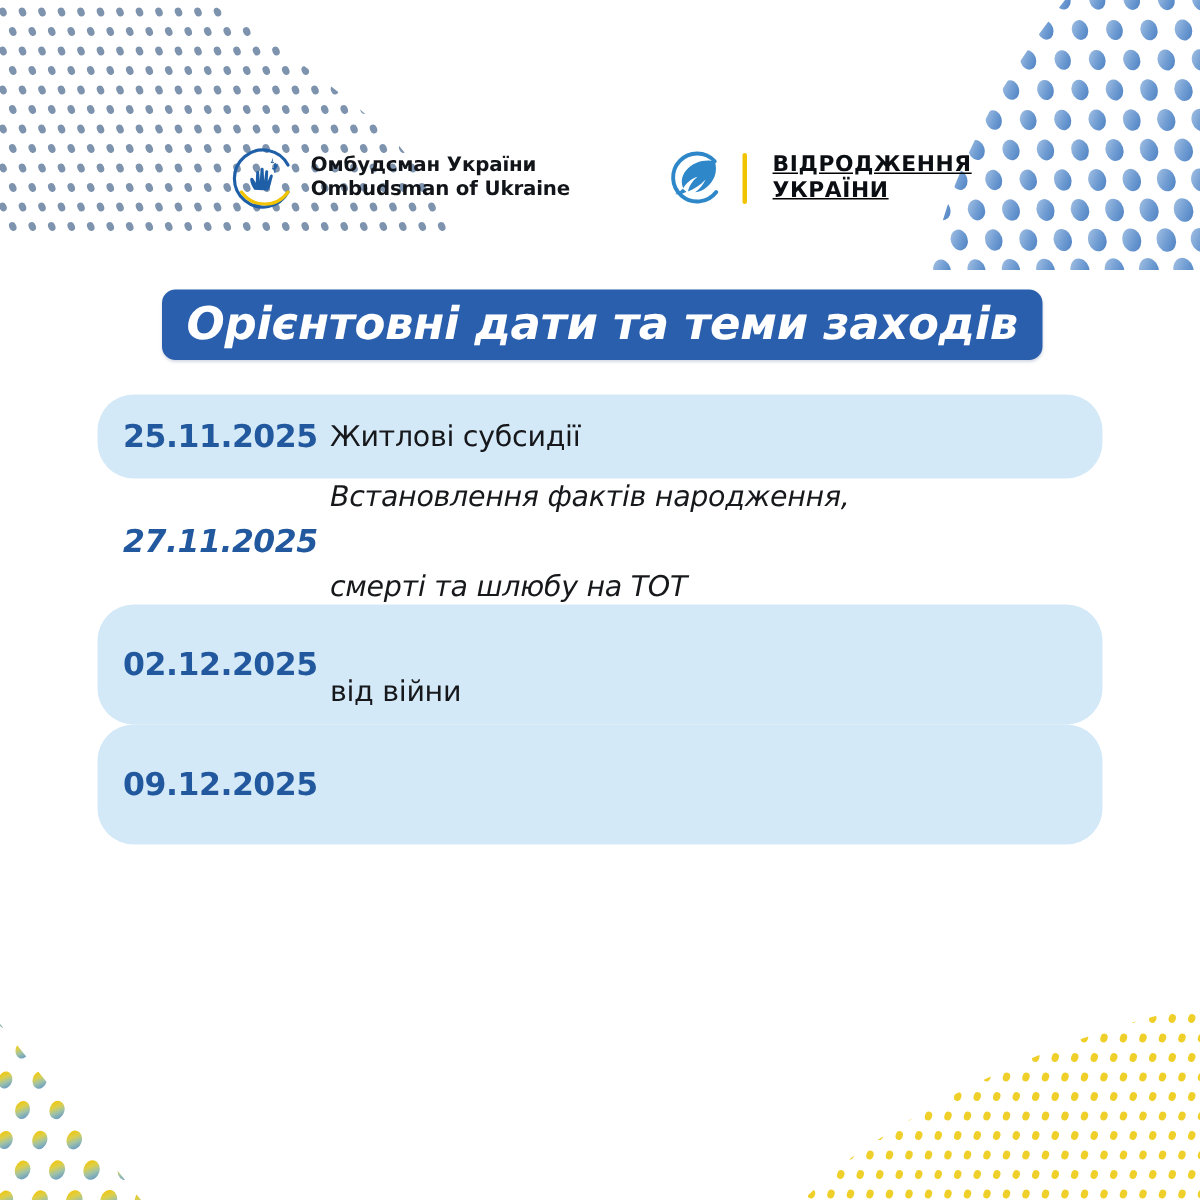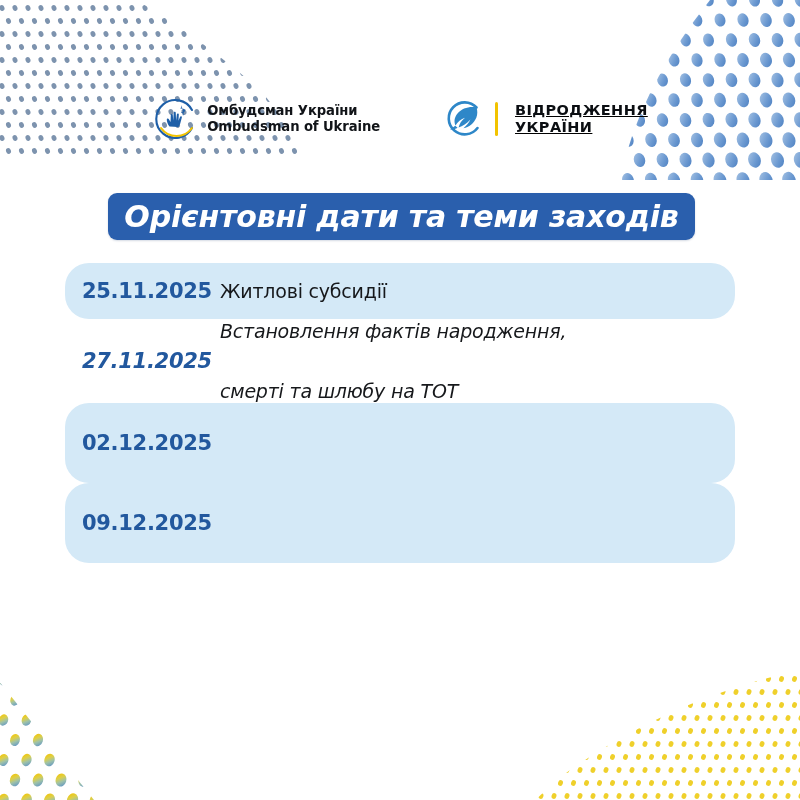--- a/index.html
+++ b/index.html
@@ -1960,20 +1960,20 @@
       <div class="sched-row striped">
         <div class="sched-date">25.11.2025</div>
         <div class="sched-topic"><span>Житлові субсидії</span></div>
       </div>
       <div class="sched-row plain two-line">
         <div class="sched-date">27.11.2025</div>
         <div class="sched-topic"><span>Встановлення фактів народження,</span><span class="line2">смерті та шлюбу на ТОТ</span></div>
       </div>
       <div class="sched-row striped two-line">
         <div class="sched-date">02.12.2025</div>
-        <div class="sched-topic"></div>
+        <div class="sched-topic"><span class="line2">від війни</span></div>
       </div>
       <div class="sched-row striped two-line">
         <div class="sched-date">09.12.2025</div>
       </div>
     </div>
 
 </div>
 
 </body></html>

